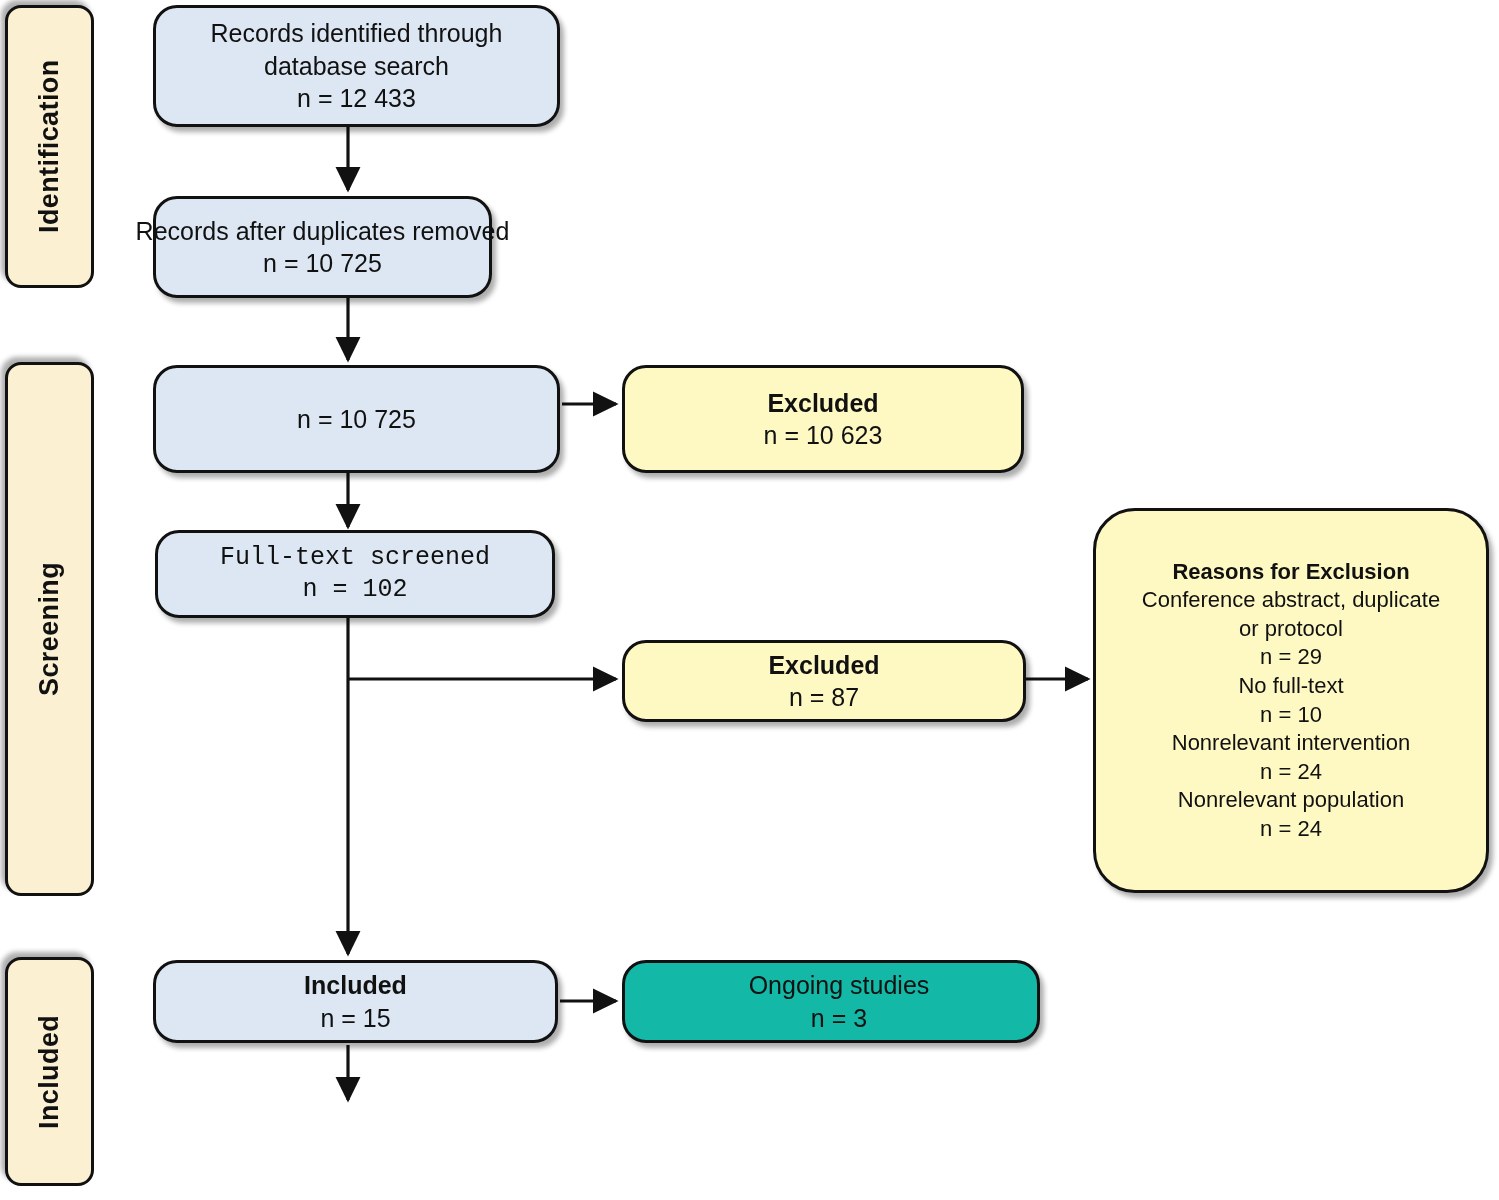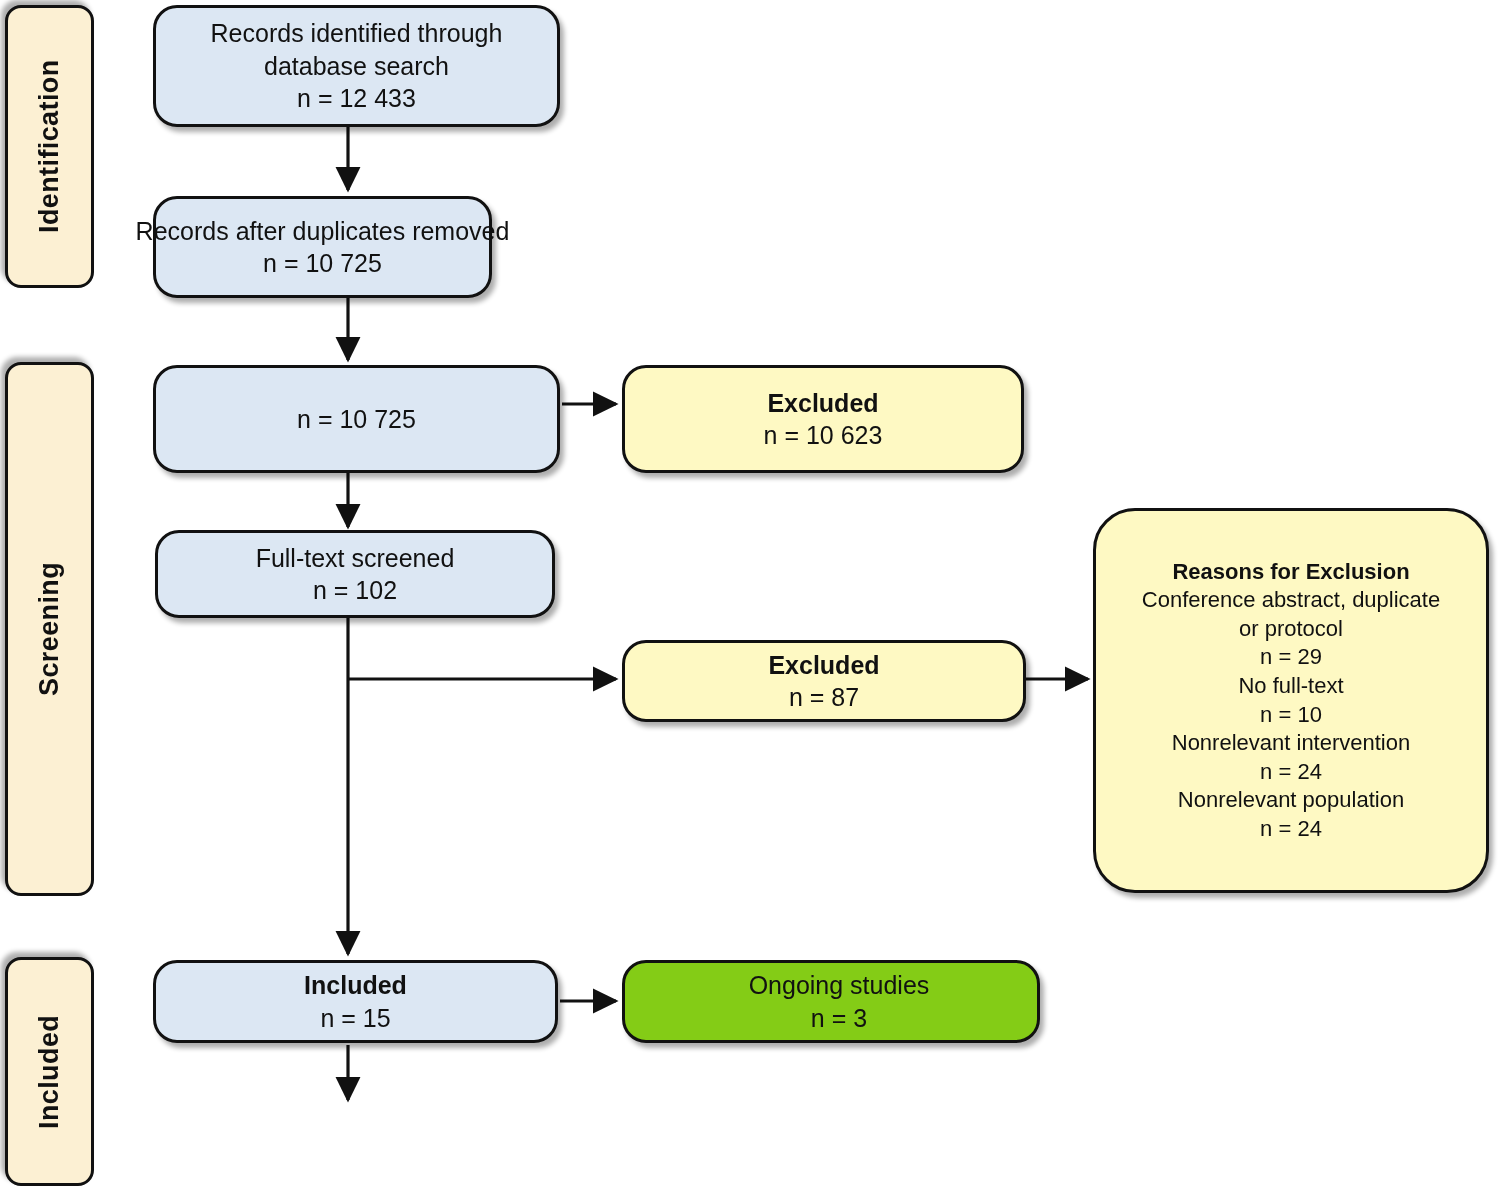--- a/index.html
+++ b/index.html
@@ -35,21 +35,21 @@
   }
   .node .line {
     display: block;
     white-space: nowrap;
     line-height: 1.30;
   }
   .bold { font-weight: bold; }
 
   .blue  { background: #dce7f3; }
   .green { background: #fef9c3; }
-  .peach { background: #84cc16; padding-left: 16px; }
+  .peach { background: #14b8a6; padding-left: 16px; }
   .cream { background: #fcf0d3; }
 
   .stage {
     border-radius: 16px;
     writing-mode: vertical-rl;
     transform: rotate(180deg);
     font-weight: bold;
     letter-spacing: 0.4px;
   }
   .stage .line { line-height: 1; }
@@ -115,21 +115,21 @@
 
   <div class="node blue r14" style="left:153px; top:365px; width:407px; height:108px; font-size:25px;">
     <span class="line">n = 10 725</span>
   </div>
 
   <div class="node green r14" style="left:622px; top:365px; width:402px; height:108px; font-size:25px;">
     <span class="line bold">Excluded</span>
     <span class="line">n = 10 623</span>
   </div>
 
-  <div class="node blue r14" style="left:155px; top:530px; width:400px; height:88px; font-size:25px;">
+  <div class="node blue r14" style="left:155px; top:530px; width:400px; height:88px; font-size:25px;font-family:Liberation Mono, monospace;">
     <span class="line">Full-text screened</span>
     <span class="line">n = 102</span>
   </div>
 
   <div class="node green r14" style="left:622px; top:640px; width:404px; height:82px; font-size:25px;">
     <span class="line bold">Excluded</span>
     <span class="line">n = 87</span>
   </div>
 
   <div class="node green r40" style="left:1093px; top:508px; width:396px; height:385px; font-size:22px;">

